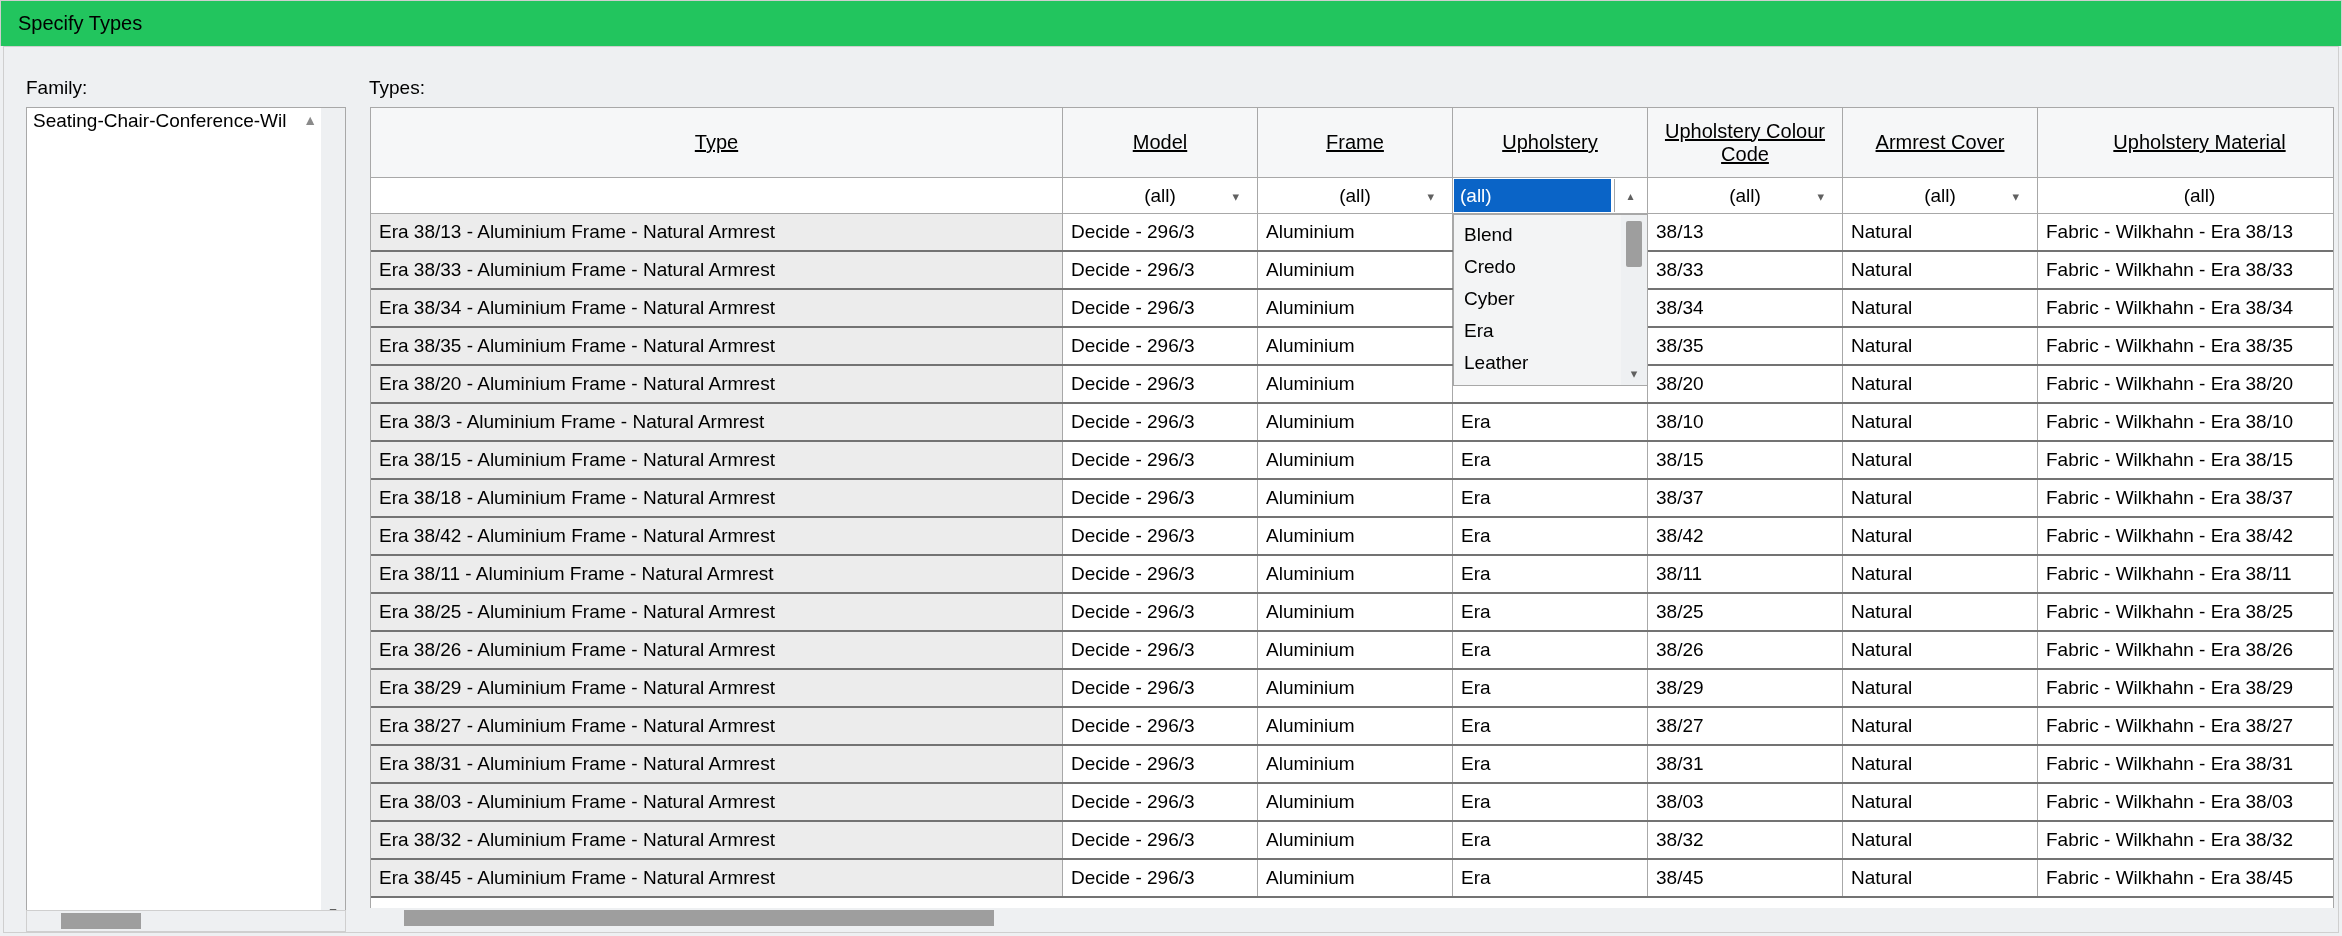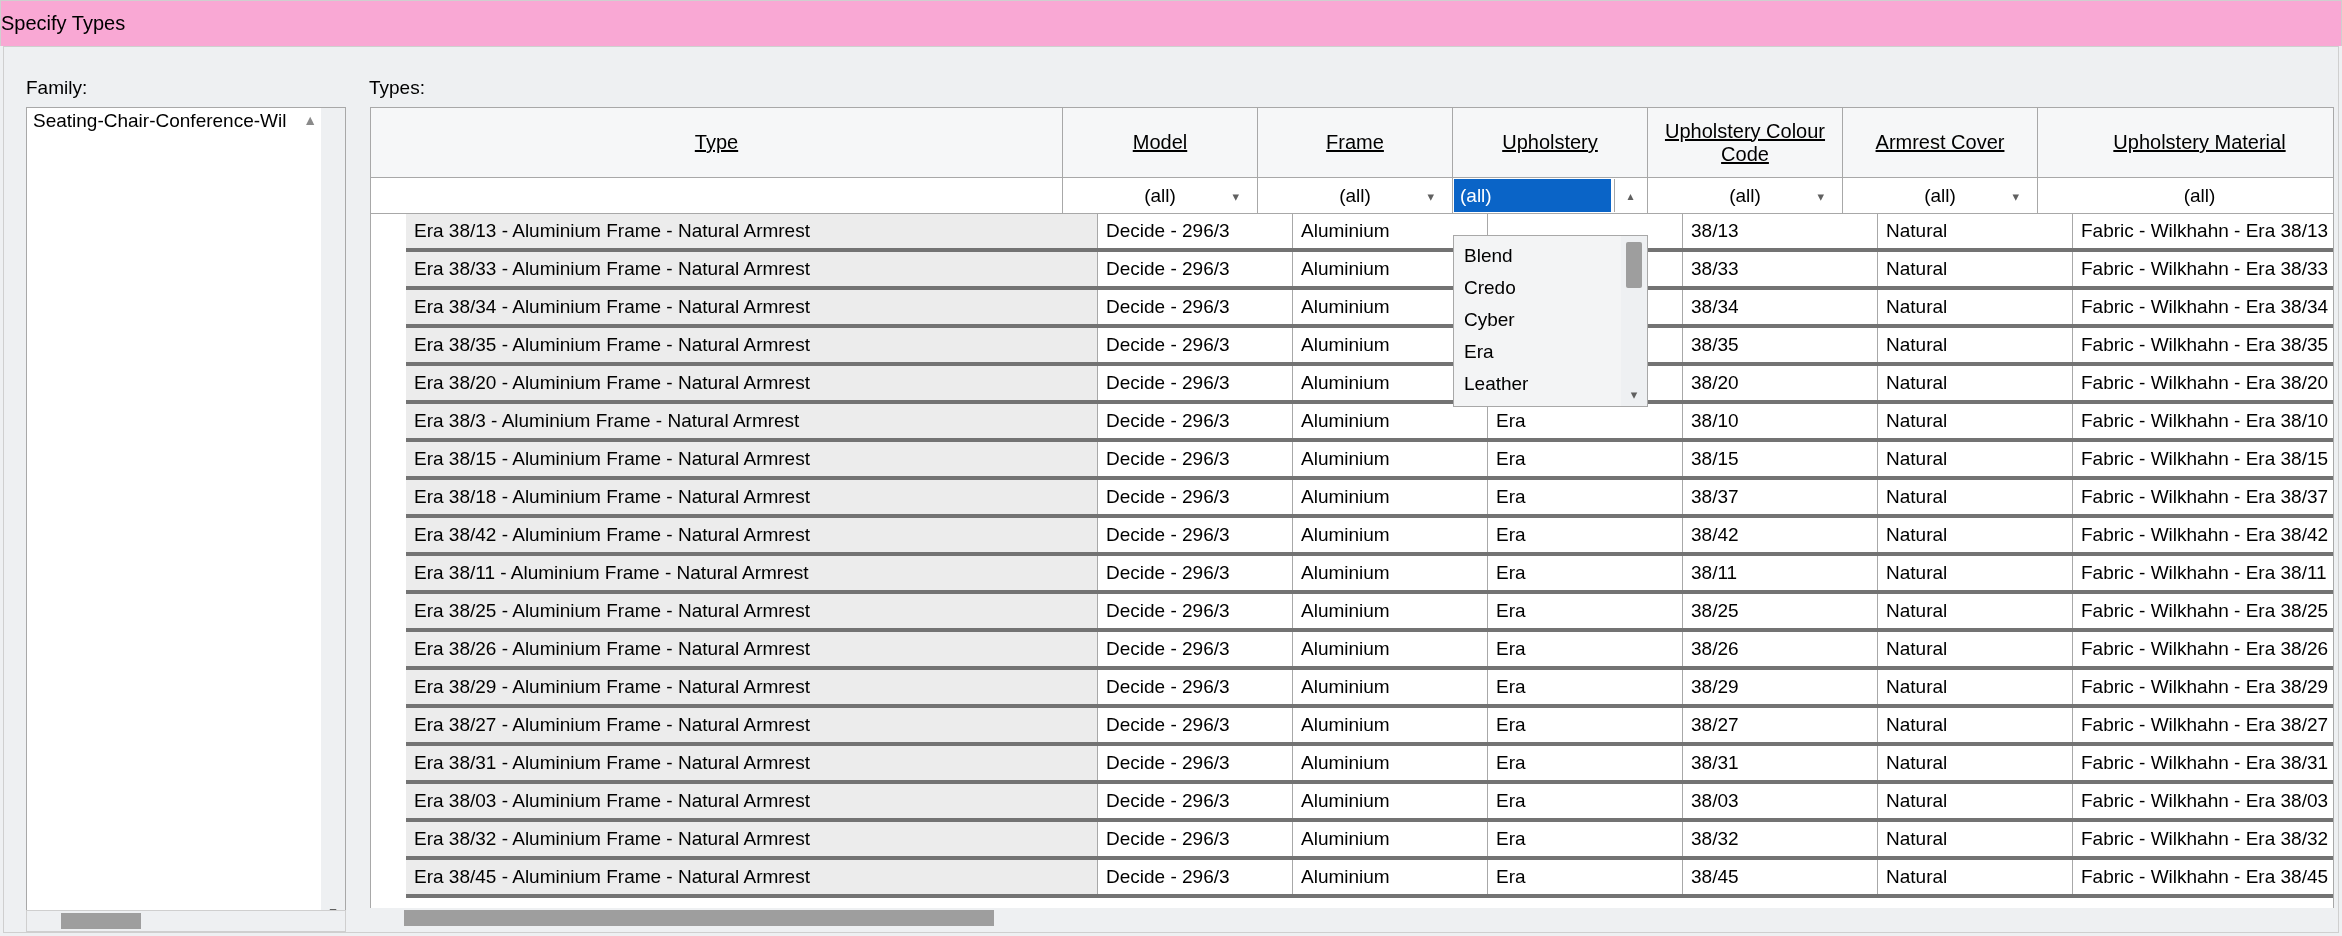--- a/index.html
+++ b/index.html
@@ -16,26 +16,26 @@
   .window {
     position: relative;
     width: 2342px;
     height: 936px;
     background: #eef0f2;
   }
   .titlebar {
     position: absolute;
     left: 0; top: 0; right: 0;
     height: 46px;
-    background: #f9a8d4;
+    background: #22c55e;
     border: 1px solid #cfcfcf;
     border-bottom: none;
     display: flex;
     align-items: center;
-    padding: 0 0;
+    padding: 0 17px;
     font-size: 20px;
   }
   .body-area {
     position: absolute;
     left: 3px; top: 46px; right: 3px; bottom: 3px;
     border: 1px solid #cfcfcf;
     background: #eef0f2;
   }
   .labels-row {
     position: absolute;
@@ -187,22 +187,21 @@
   }
 
   .grid-body {
     position: relative;
     flex: 1 1 auto;
     overflow: hidden;
   }
   .grow {
     display: flex;
     height: 38px;
-    border-bottom: 4px solid #737373;
-    margin-left: 35px;
+    border-bottom: 2px solid #737373;
   }
   .gcell {
     border-right: 1px solid #a8a8a8;
     padding: 2px 8px;
     display: flex;
     align-items: center;
     font-size: 19px;
     white-space: nowrap;
     overflow: hidden;
   }
@@ -772,21 +771,21 @@
             <div class="gcell col-code">
               <span>38/45</span>
             </div>
             <div class="gcell col-arm">
               <span>Natural</span>
             </div>
             <div class="gcell col-mat">
               <span>Fabric - Wilkhahn - Era 38/45</span>
             </div>
           </div>
-          <div class="dropdown-popup" id="uph-dd" style="left:1082px; top:0px; width:195px; height:172px;margin-top:21px;">
+          <div class="dropdown-popup" id="uph-dd" style="left:1082px; top:0px; width:195px; height:172px;">
           <div class="opts" id="uph-opts">
               <div class="opt">
                 <span>Blend</span>
               </div>
               <div class="opt">
                 <span>Credo</span>
               </div>
               <div class="opt">
                 <span>Cyber</span>
               </div>

